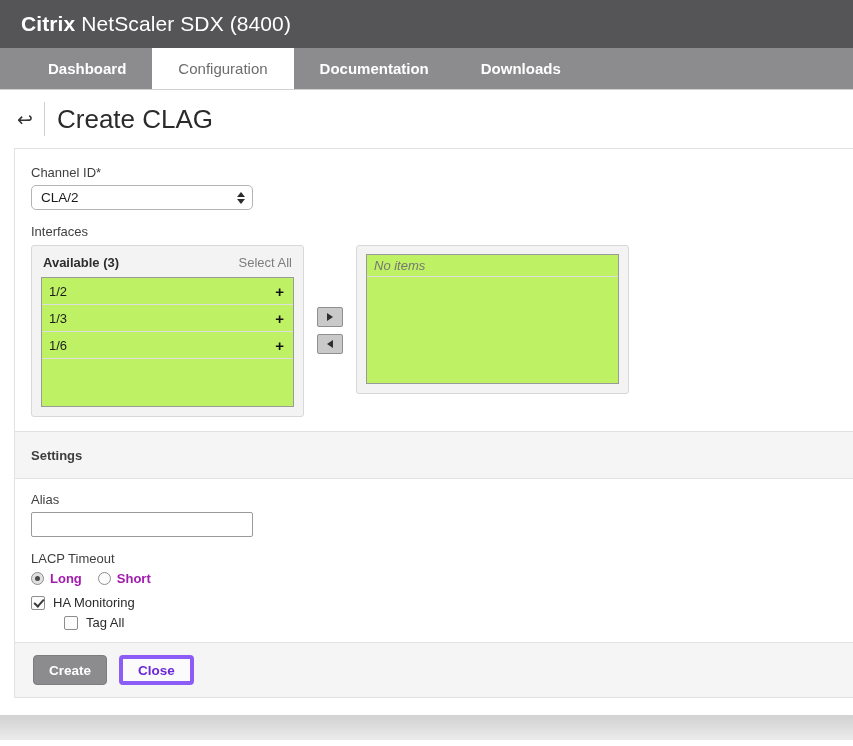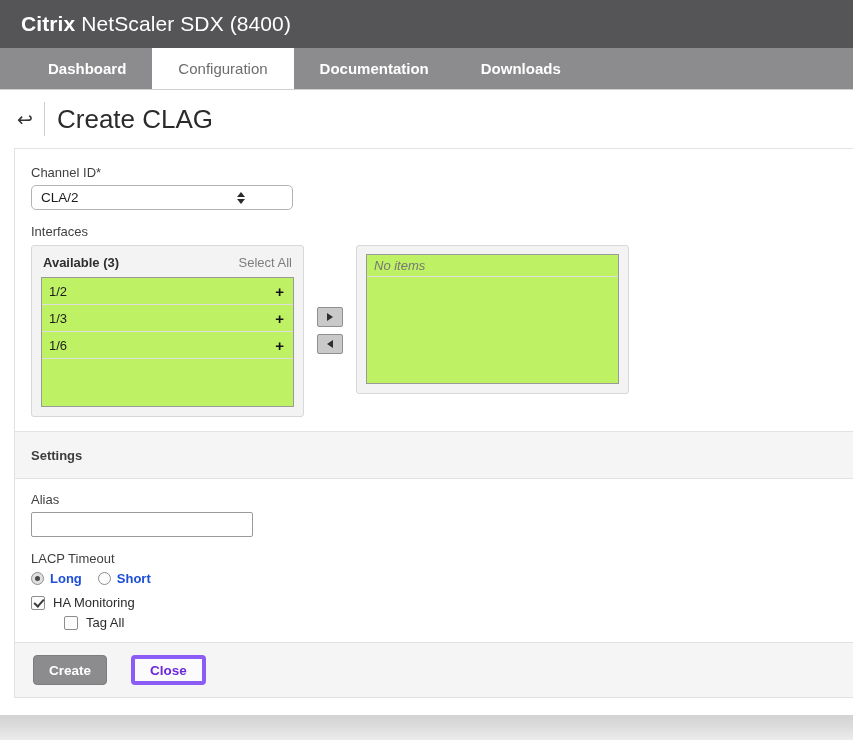--- a/index.html
+++ b/index.html
@@ -100,21 +100,21 @@
     display: block;
   }
 
   
   .select-wrap {
     position: relative;
     width: 222px;
     height: 25px;
   }
   .select-box {
-    width: 262px; height: 25px;
+    width: 222px; height: 25px;
     border: 1px solid #b3b3b3;
     border-radius: 5px;
     background: #ffffff;
     font-size: 13.5px;
     color: #1c1c1c;
     padding: 0 26px 0 9px;
     display: flex;
     align-items: center;
     cursor: pointer;
   }
@@ -286,21 +286,21 @@
   .radio.on { background: #dfdfdf; }
   .radio.on::after {
     content: "";
     width: 5px; height: 5px;
     border-radius: 50%;
     background: #4a4a4a;
   }
   .radio-text {
     font-size: 13px;
     font-weight: bold;
-    color: #1d4ed8;
+    color: #a21caf;
   }
 
   .check-row {
     display: flex;
     align-items: center;
     gap: 8px;
     margin-top: 9px;
     cursor: pointer;
   }
   .check-row.tight { margin-top: 5px; margin-left: 33px; }
@@ -329,21 +329,21 @@
     color: #2b2b2b;
   }
 
   
   .actionbar {
     border-top: 1px solid #e2e2e2;
     border-bottom: 1px solid #e2e2e2;
     background: #f5f5f5;
     padding: 12px 0 12px 18px;
     display: flex;
-    gap: 24px;
+    gap: 12px;
     align-items: center;
   }
   .btn {
     height: 30px;
     min-width: 66px;
     padding: 0 15px;
     border-radius: 4px;
     font-size: 13.5px;
     font-weight: bold;
     cursor: pointer;

